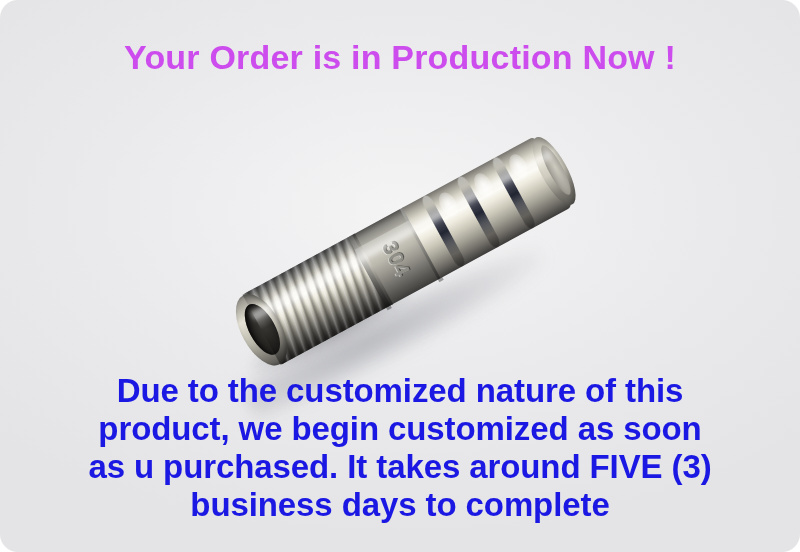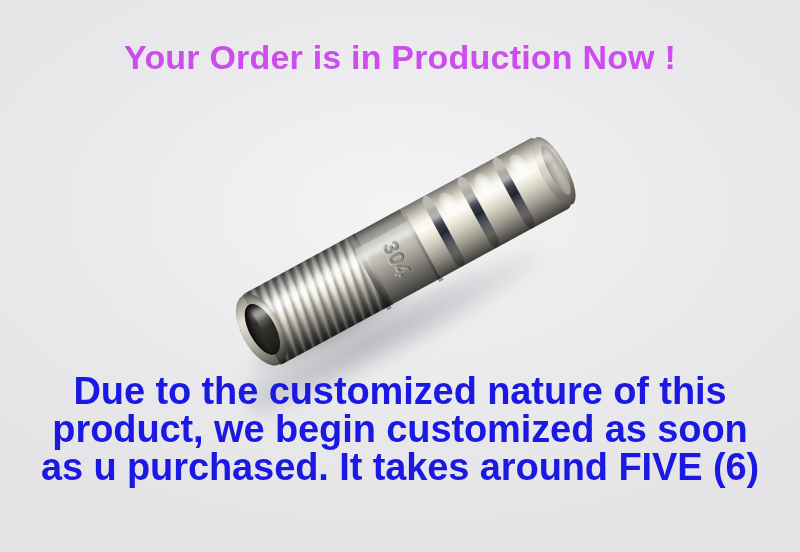--- a/index.html
+++ b/index.html
@@ -13,20 +13,21 @@
   }
 
   #canvas {
     position: relative;
     width: 800px;
     height: 552px;
     overflow: hidden;
     background: #ececed;
     background-image:
       radial-gradient(ellipse 70% 60% at 50% 38%, #f4f4f5 0%, #eaeaec 55%, #e4e4e7 100%);
+    border-radius: 18px;
   }
 
   
   #headline {
     position: absolute;
     left: 0;
     top: 40px;
     width: 800px;
     text-align: center;
     font-size: 34px;
@@ -288,21 +289,21 @@
   }
 
   
   #body-copy {
     position: absolute;
     left: 0;
     top: 372px;
     width: 800px;
     text-align: center;
     color: #1a18e2;
-    font-size: 38px;
+    font-size: 33px;
     font-weight: bold;
     line-height: 38px;
     letter-spacing: -0.1px;
   }
   #body-copy .bl {
     display: block;
     white-space: nowrap;
   }
 </style>
 </head>
@@ -339,16 +340,17 @@
       <div id="barb-cap"></div>
       <div id="barb-cap-face"></div>
 
       <div id="specular"></div>
     </div>
   </div>
 
   <div id="body-copy">
     <span class="bl">Due to the customized nature of this</span>
     <span class="bl">product, we begin customized as soon</span>
-    <span class="bl">as u purchased. It takes around FIVE (6)</span>
+    <span class="bl">as u purchased. It takes around FIVE (3)</span>
+    <span class="bl">business days to complete</span>
   </div>
 
 </div>
 
 </body></html>

